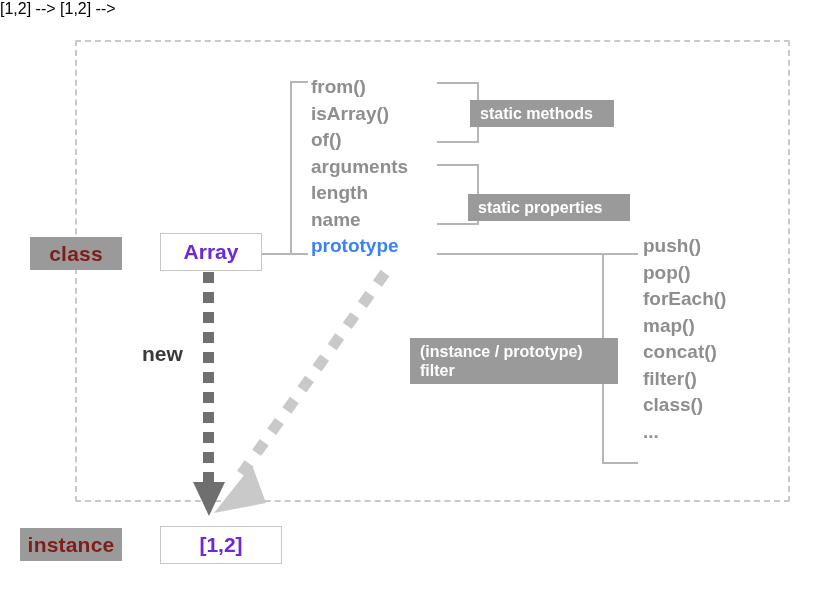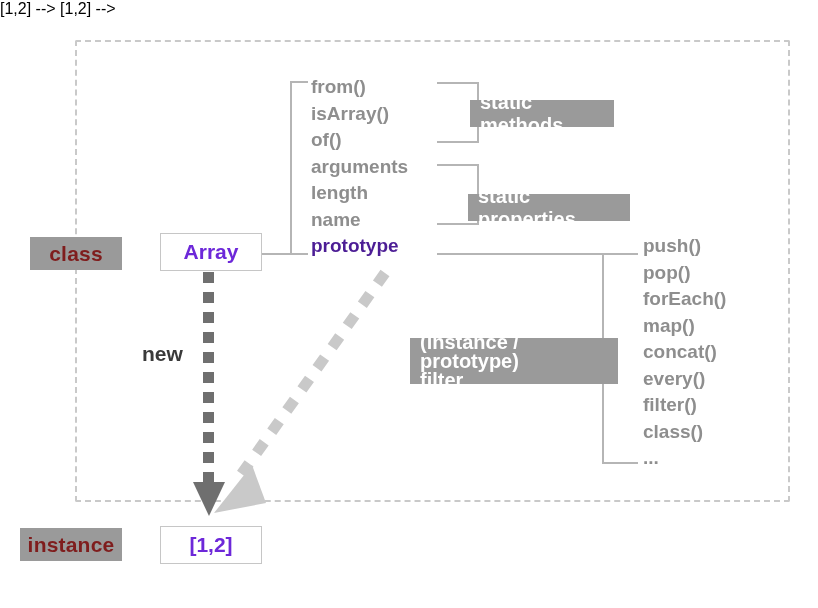--- a/index.html
+++ b/index.html
@@ -50,40 +50,40 @@
     border: 1px solid #c6c6c6;
     color: #6d28d9;
     font-weight: bold;
     font-size: 21px;
     display: flex;
     align-items: center;
     justify-content: center;
     box-sizing: border-box;
   }
   #box-array    { left: 160px; top: 233px; width: 102px; height: 38px; }
-  #box-instance { left: 160px; top: 526px; width: 102px; height: 38px; }
+  #box-instance { left: 160px; top: 526px; width: 122px; height: 38px; }
 
   
   .member-list {
     font-size: 19px;
     font-weight: bold;
     line-height: 26.5px;
     color: #8e8e8e;
     white-space: nowrap;
   }
   #static-members { left: 311px; top: 74px; }
   #proto-members  { left: 643px; top: 233px; }
-  .member.emphasis { color: #4c1d95; }
+  .member.emphasis { color: #3b82f6; }
 
   
   .ann-label {
     background: #9a9a9a;
     color: #ffffff;
     font-weight: bold;
-    font-size: 20px;
+    font-size: 16px;
     display: flex;
     align-items: center;
     padding: 0 10px;
     box-sizing: border-box;
   }
   #label-static-methods    { left: 470px; top: 100px; width: 144px; height: 27px; }
   #label-static-properties { left: 468px; top: 184px; width: 162px; height: 27px; margin-top: 10px; }
   #label-proto-methods {
     left: 410px; top: 338px; width: 208px; height: 46px;
     flex-direction: column; align-items: flex-start; justify-content: center;
@@ -203,21 +203,20 @@
       <div class="member emphasis">prototype</div>
     </div>
 
   
   <div class="abs member-list" id="proto-members">
       <div class="member">push()</div>
       <div class="member">pop()</div>
       <div class="member">forEach()</div>
       <div class="member">map()</div>
       <div class="member">concat()</div>
-      <div class="member">every()</div>
       <div class="member">filter()</div>
       <div class="member">class()</div>
       <div class="member">...</div>
     </div>
 
   
   <div class="abs ann-label" id="label-static-methods">static methods</div>
   <div class="abs ann-label" id="label-static-properties">static properties</div>
   <div class="abs ann-label" id="label-proto-methods">
     <span>(instance / prototype)</span>

